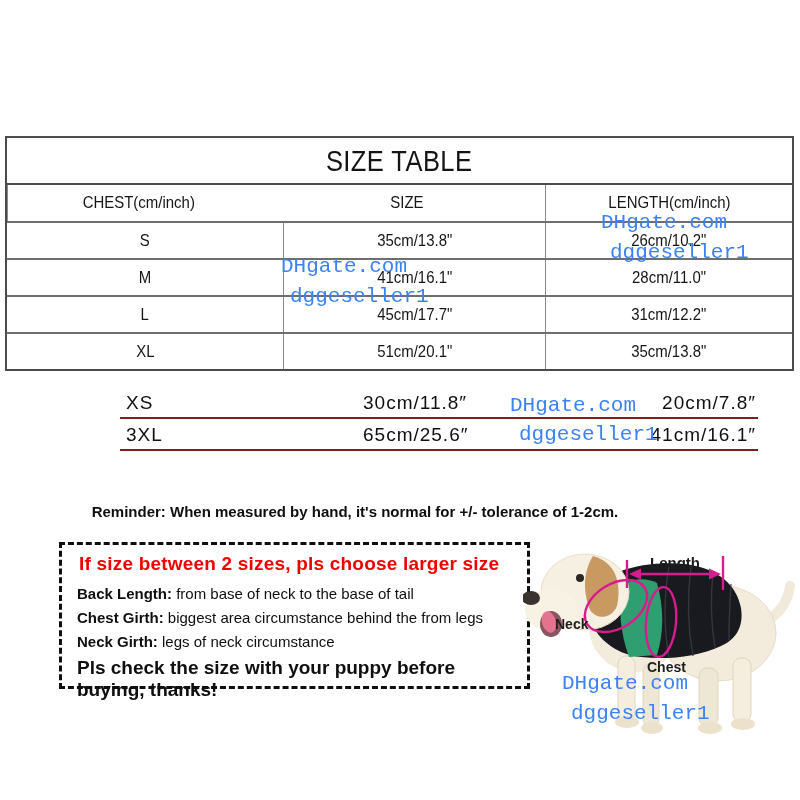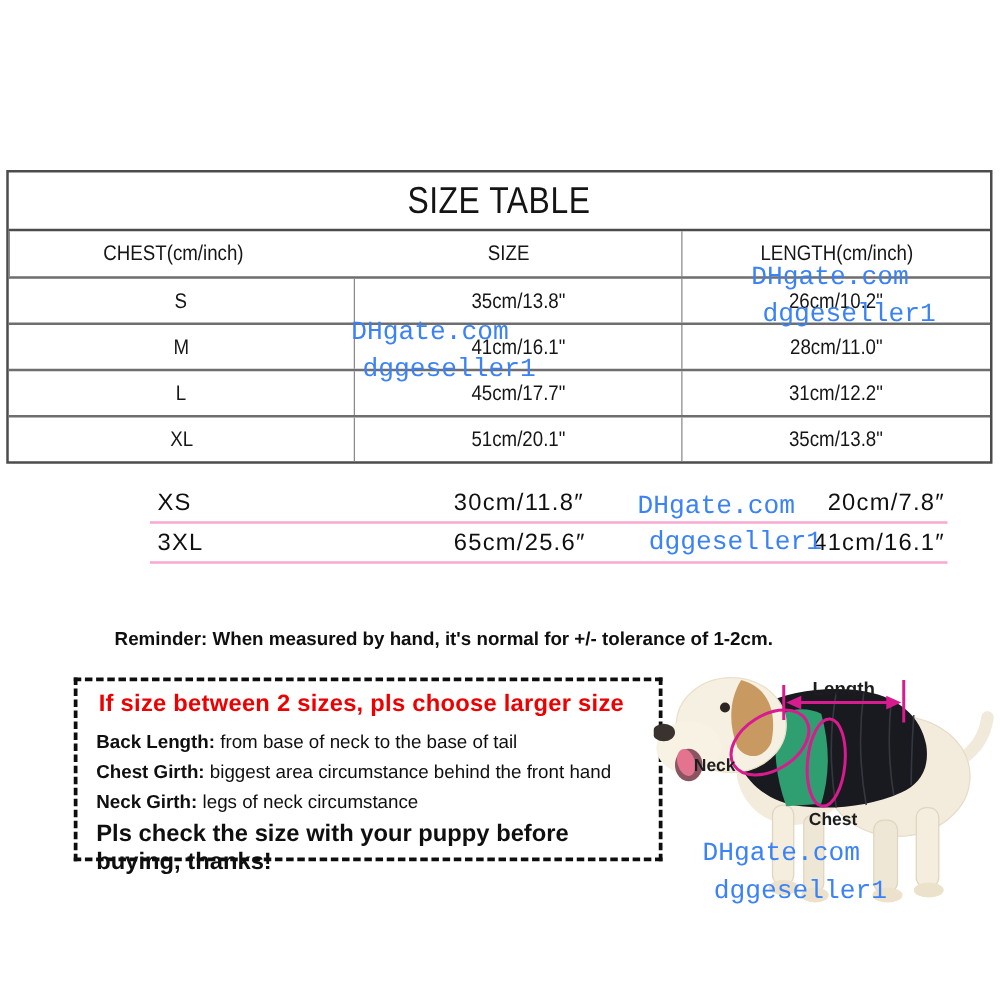--- a/index.html
+++ b/index.html
@@ -12,21 +12,21 @@
   .st-row.header{height:36px;}
   .st-row + .st-row{border-top:2px solid #6e6e6e;}
   .st-cell{display:flex;align-items:center;justify-content:center;font-size:17px;color:#161616;box-sizing:border-box;}
   .c1{width:276px;}
   .c2{width:262px;border-left:1px solid #8a8a8a;}
   .c3{flex:1;border-left:1px solid #8a8a8a;}
   .cond{display:inline-block;transform:scaleX(0.88);white-space:nowrap;}
   .t-cond{display:inline-block;transform:scaleX(0.85);white-space:nowrap;letter-spacing:0.5px;}
 
   
-  .extra-row{position:absolute;left:120px;width:638px;height:27px;border-bottom:2px solid #f9a8d4;font-size:19px;letter-spacing:1px;color:#101010;}
+  .extra-row{position:absolute;left:120px;width:638px;height:27px;border-bottom:2px solid #7f1d1d;font-size:19px;letter-spacing:1px;color:#101010;}
   .er-size{position:absolute;left:6px;top:2px;}
   .er-chest{position:absolute;left:243px;top:2px;}
   .er-length{position:absolute;right:2px;top:2px;}
   #extra-row-xs{top:390px;}
   #extra-row-3xl{top:422px;}
 
   
   .reminder{position:absolute;top:503px;left:10px;width:690px;text-align:center;font-size:15px;font-weight:bold;color:#0f0f0f;}
 
   
@@ -38,21 +38,21 @@
 
   
   .wm{position:absolute;font-family:"Liberation Mono","DejaVu Sans Mono",monospace;font-size:21px;line-height:30px;color:#3b82f6;z-index:6;pointer-events:none;white-space:nowrap;}
   .wm .l2{margin-left:9px;}
   #wm-1{left:601px;top:208px;}
   #wm-2{left:281px;top:252px;}
   #wm-3{left:510px;top:391px;line-height:29px;}
   #wm-4{left:562px;top:669px;}
 
   
-  .dog-wrap{position:absolute;left:523px;top:516px;width:277px;height:212px;text-align:center;}
+  .dog-wrap{position:absolute;left:523px;top:528px;width:277px;height:212px;text-align:center;}
 </style>
 </head>
 <body>
 
 <div class="size-table">
   <div class="st-title">
     <span class="t-cond">SIZE TABLE</span>
   </div>
   <div class="st-row header">
     <div class="st-cell c2">
@@ -123,21 +123,21 @@
 </div>
 
 <div class="reminder">Reminder: When measured by hand, it's normal for +/- tolerance of 1-2cm.</div>
 
 <div class="note-box">
   <div class="nb-headline" id="nb-headline" style="color: rgb(238, 0, 0);">If size between  2 sizes, pls choose larger size</div>
   <div class="nb-line">
     <span class="lbl">Back Length:</span><span> from base of neck to the base of tail</span>
   </div>
   <div class="nb-line">
-    <span class="lbl">Chest Girth:</span><span> biggest area circumstance behind the front hand</span>
+    <span class="lbl">Chest Girth:</span><span> biggest area circumstance behind the from legs</span>
   </div>
   <div class="nb-line">
     <span class="lbl">Neck Girth:</span><span> legs of neck circumstance</span>
   </div>
   <div class="nb-footer">Pls check the size with your puppy before buying, thanks!</div>
 </div>
 
 <div class="dog-wrap">
   <svg width="277" height="212" viewBox="0 0 277 212">
 

